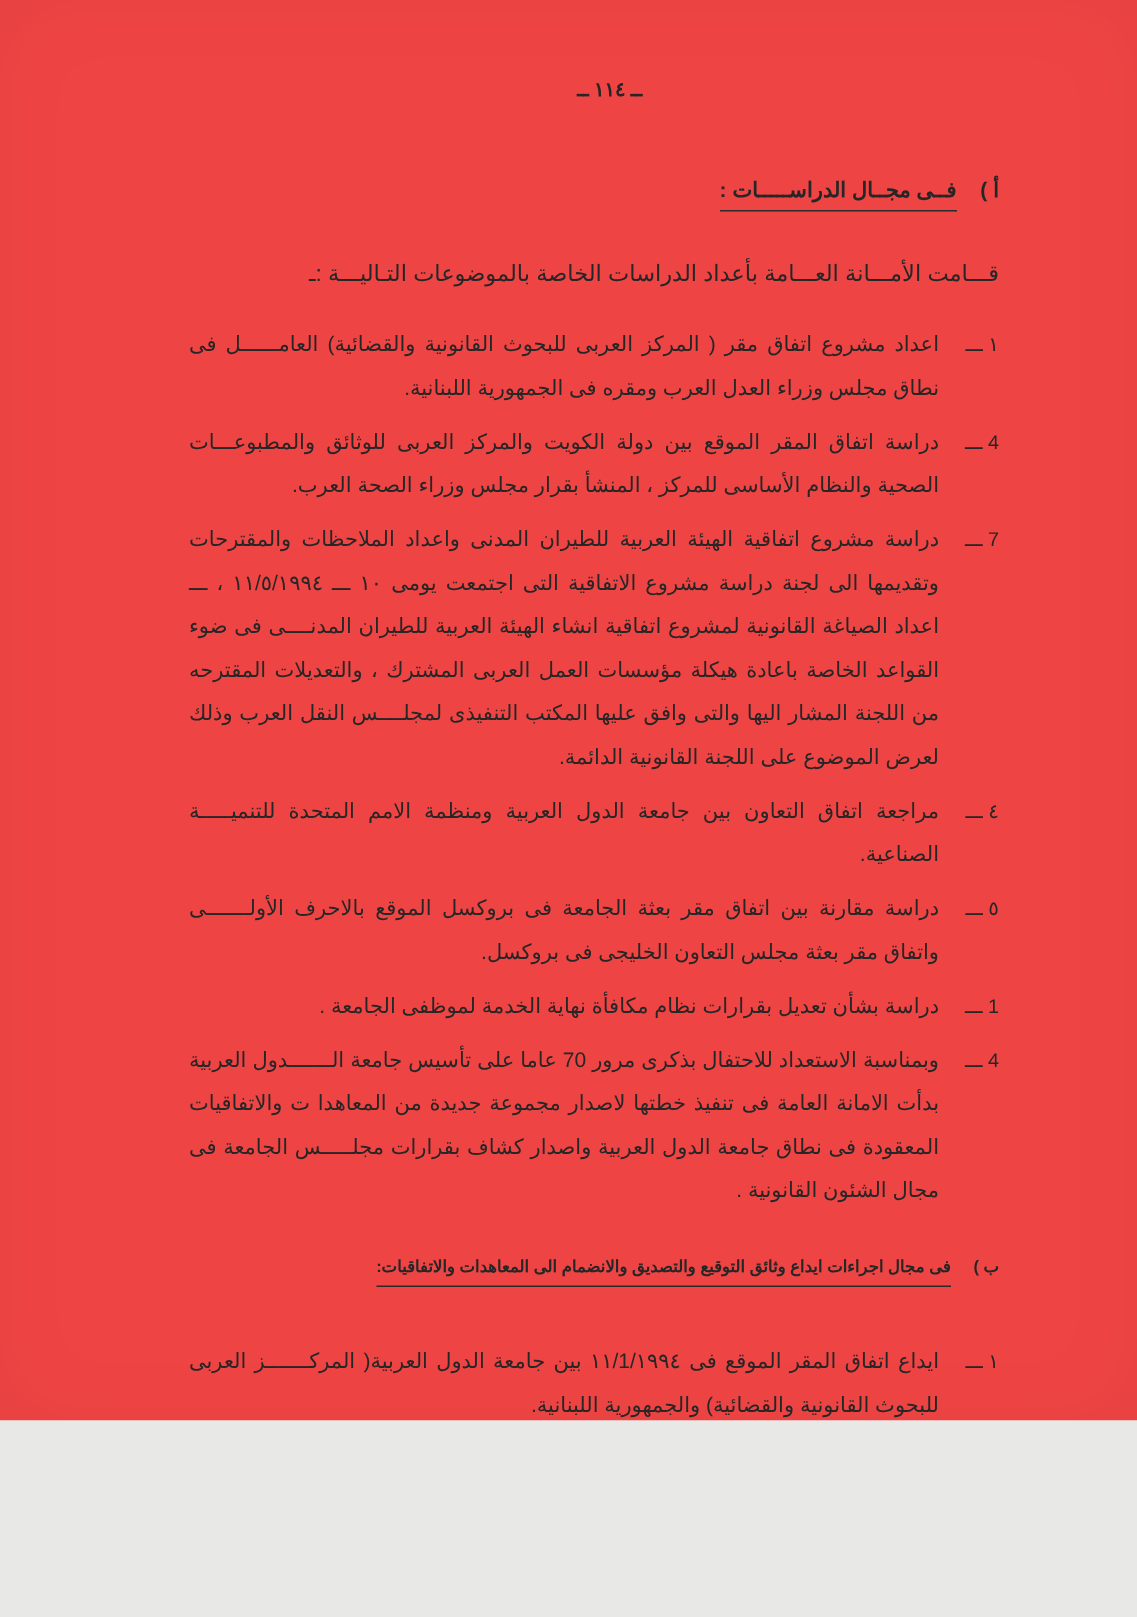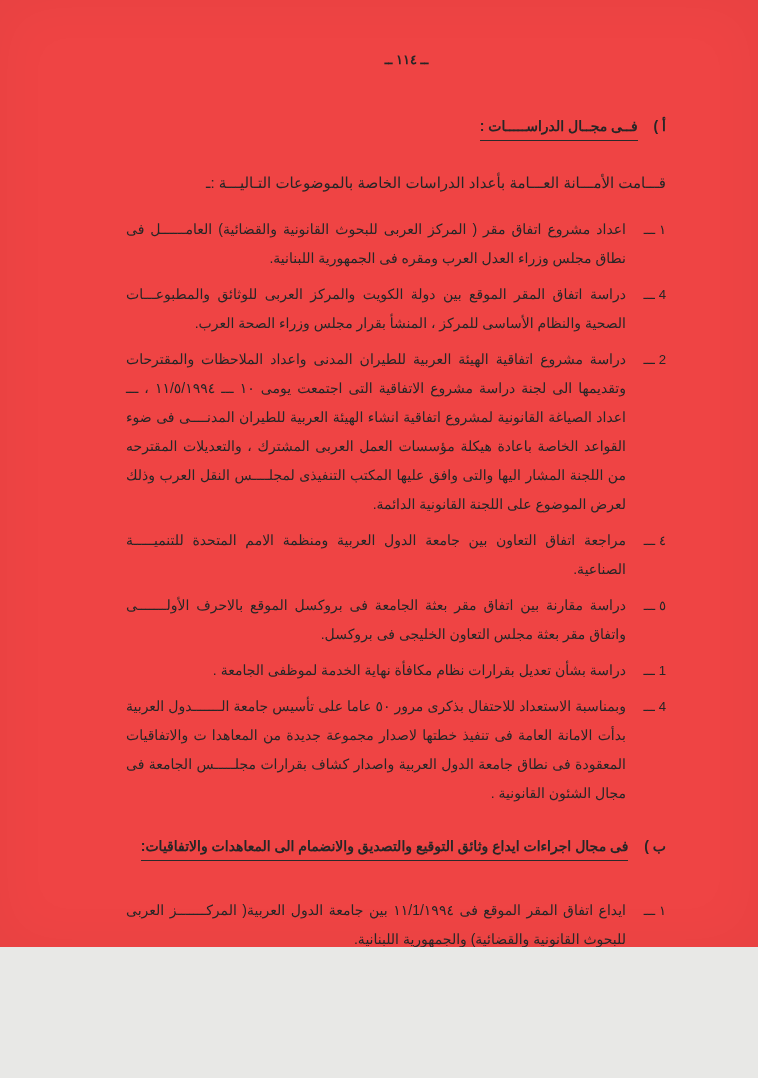--- a/index.html
+++ b/index.html
@@ -57,21 +57,21 @@
   }
   .item .txt{
     flex:1;
     margin:0;
     font-size:14px;
     line-height:29px;
     text-align:justify;
     text-justify:inter-word;
   }
   .section-b{margin-top:30px;}
-  .section-b .heading{font-size:14px;}
+  .section-b .heading{font-size:11px;}
   .section-b .items{margin-top:42px;}
 </style>
 </head>
 <body>
 
 <div class="page">
 
   <div class="page-number">ــ ١١٤ ــ</div>
 
   <div class="content">
@@ -90,42 +90,42 @@
           <span class="num">١ ـــ</span>
           <p class="txt">اعداد مشروع اتفاق مقر ( المركز العربى للبحوث القانونية والقضائية) العامــــــل فى نطاق مجلس وزراء العدل العرب ومقره فى الجمهورية اللبنانية.</p>
         </div>
 
         <div class="item">
           <span class="num">4 ـــ</span>
           <p class="txt">دراسة اتفاق المقر الموقع بين دولة الكويت والمركز العربى للوثائق والمطبوعـــات الصحية والنظام الأساسى للمركز ، المنشأ بقرار مجلس وزراء الصحة العرب.</p>
         </div>
 
         <div class="item">
-          <span class="num">2 ـــ</span>
+          <span class="num">7 ـــ</span>
           <p class="txt">دراسة مشروع اتفاقية الهيئة العربية للطيران المدنى واعداد الملاحظات والمقترحات وتقديمها الى لجنة دراسة مشروع الاتفاقية التى اجتمعت يومى ١٠ ـــ ١١/٥/١٩٩٤ ، ـــ اعداد الصياغة القانونية لمشروع اتفاقية انشاء الهيئة العربية للطيران المدنــــى فى ضوء القواعد الخاصة باعادة هيكلة مؤسسات العمل العربى المشترك ، والتعديلات المقترحه من اللجنة المشار اليها والتى وافق عليها المكتب التنفيذى لمجلــــس النقل العرب وذلك لعرض الموضوع على اللجنة القانونية الدائمة.</p>
         </div>
 
         <div class="item">
           <span class="num">٤ ـــ</span>
           <p class="txt">مراجعة اتفاق التعاون بين جامعة الدول العربية ومنظمة الامم المتحدة للتنميـــــة الصناعية.</p>
         </div>
 
         <div class="item">
           <span class="num">٥ ـــ</span>
           <p class="txt">دراسة مقارنة بين اتفاق مقر بعثة الجامعة فى بروكسل الموقع بالاحرف الأولـــــــى واتفاق مقر بعثة مجلس التعاون الخليجى فى بروكسل.</p>
         </div>
 
         <div class="item">
           <span class="num">1 ـــ</span>
           <p class="txt">دراسة بشأن تعديل بقرارات نظام مكافأة نهاية الخدمة لموظفى الجامعة .</p>
         </div>
 
         <div class="item">
           <span class="num">4 ـــ</span>
-          <p class="txt">وبمناسبة الاستعداد للاحتفال بذكرى مرور ٥٠ عاما على تأسيس جامعة الـــــــدول العربية بدأت الامانة العامة فى تنفيذ خطتها لاصدار مجموعة جديدة من المعاهدا ت والاتفاقيات المعقودة فى نطاق جامعة الدول العربية واصدار كشاف بقرارات مجلـــــس الجامعة فى مجال الشئون القانونية .</p>
+          <p class="txt">وبمناسبة الاستعداد للاحتفال بذكرى مرور 70 عاما على تأسيس جامعة الـــــــدول العربية بدأت الامانة العامة فى تنفيذ خطتها لاصدار مجموعة جديدة من المعاهدا ت والاتفاقيات المعقودة فى نطاق جامعة الدول العربية واصدار كشاف بقرارات مجلـــــس الجامعة فى مجال الشئون القانونية .</p>
         </div>
 
       </div>
     </div>
 
     <div class="section-b">
       <h2 class="heading">
         <span class="h-prefix">ب )</span>
         <span class="h-title">فى مجال اجراءات ايداع وثائق التوقيع والتصديق والانضمام الى المعاهدات والاتفاقيات:</span>
       </h2>

